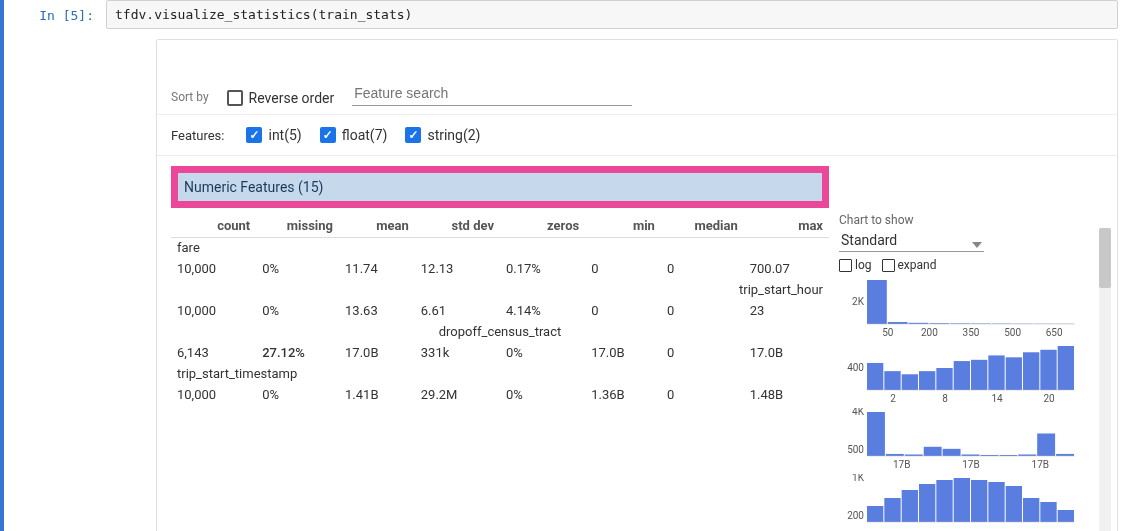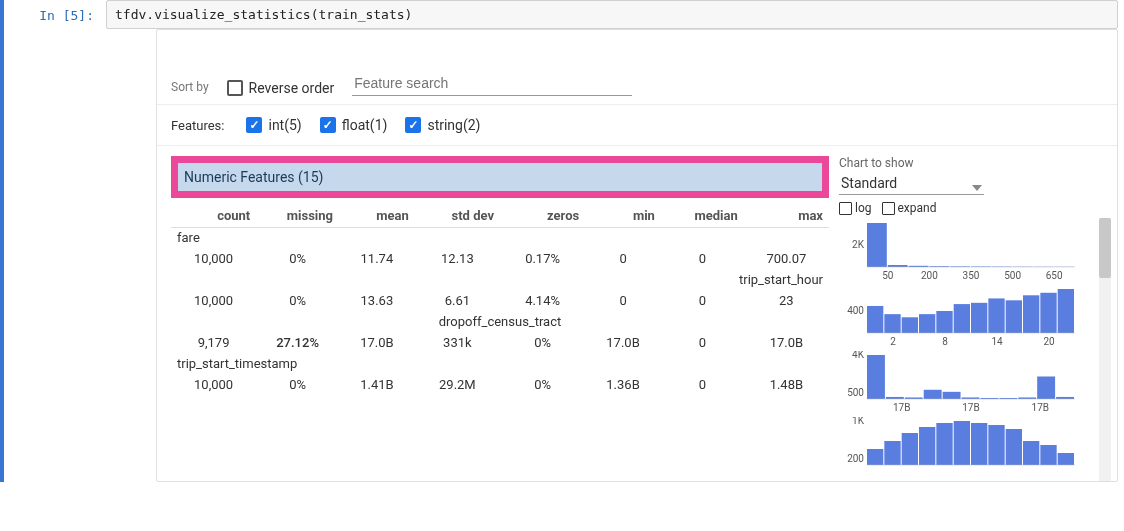--- a/index.html
+++ b/index.html
@@ -28,20 +28,21 @@
 }
 .cell-body { flex: 1; padding-right: 6px; }
 .code-cell {
   background: #f7f7f7;
   border: 1px solid #d0d0d0;
   border-radius: 2px;
   padding: 6px 8px;
   font-family: "Menlo", "Consolas", monospace;
   font-size: 13px;
   color: #222;
+  margin-bottom: 10px;
 }
 .output-box {
   border: 1px solid #e0e0e0;
   border-radius: 2px;
   margin-left: 50px;
   background: #fff;
 }
 .control-row {
   display: flex;
   align-items: flex-end;
@@ -136,27 +137,27 @@
   padding: 4px 6px;
   border-bottom: 1px solid #ddd;
 }
 .feature-name {
   text-align: left;
   font-size: 13px;
   padding: 10px 0 2px 4px;
   color: #333;
 }
 table.statgrid td {
-  text-align: center;
+  text-align: left;
   padding: 2px 6px 4px;
   font-size: 13px;
   color: #333;
 }
 .red { color: #c0392b; font-weight: 500; }
-.chart-ctrl-label { font-size: 12px; color: #666; margin-bottom: 2px; }
+.chart-ctrl-label { font-size: 12px; color: #666; margin-bottom: 2px; margin-top: 47px; }
 .chart-select {
   border: none;
   border-bottom: 1px solid #999;
   width: 145px;
   font-size: 14px;
   padding: 3px 2px;
   display: flex;
   justify-content: space-between;
   align-items: flex-end;
   margin-bottom: 6px;
@@ -205,21 +206,21 @@
       </div>
 
       <div class="control-row filters">
         <span class="features-label">Features:</span>
         <label class="lbl-inline">
           <span class="check on">✓</span>
           <span>int(5)</span>
         </label>
         <label class="lbl-inline">
           <span class="check on">✓</span>
-          <span>float(1)</span>
+          <span>float(7)</span>
         </label>
         <label class="lbl-inline">
           <span class="check on">✓</span>
           <span>string(2)</span>
         </label>
       </div>
 
       <div class="stats-wrap">
         <div class="stats-left">
           <div class="section-hdr">Numeric Features (15)</div>
@@ -270,21 +271,21 @@
                   <td>6.61</td>
                   <td>4.14%</td>
                   <td>0</td>
                   <td>0</td>
                   <td>23</td>
                 </tr>
                 <tr>
                   <td colspan="8" class="feature-name" style="text-align: center;">dropoff_census_tract</td>
                 </tr>
                 <tr>
-                  <td>9,179</td>
+                  <td>6,143</td>
                   <td class="red">27.12%</td>
                   <td>17.0B</td>
                   <td>331k</td>
                   <td>0%</td>
                   <td>17.0B</td>
                   <td>0</td>
                   <td>17.0B</td>
                 </tr>
                 <tr>
                   <td colspan="8" class="feature-name" style="text-align: left;">trip_start_timestamp</td>

